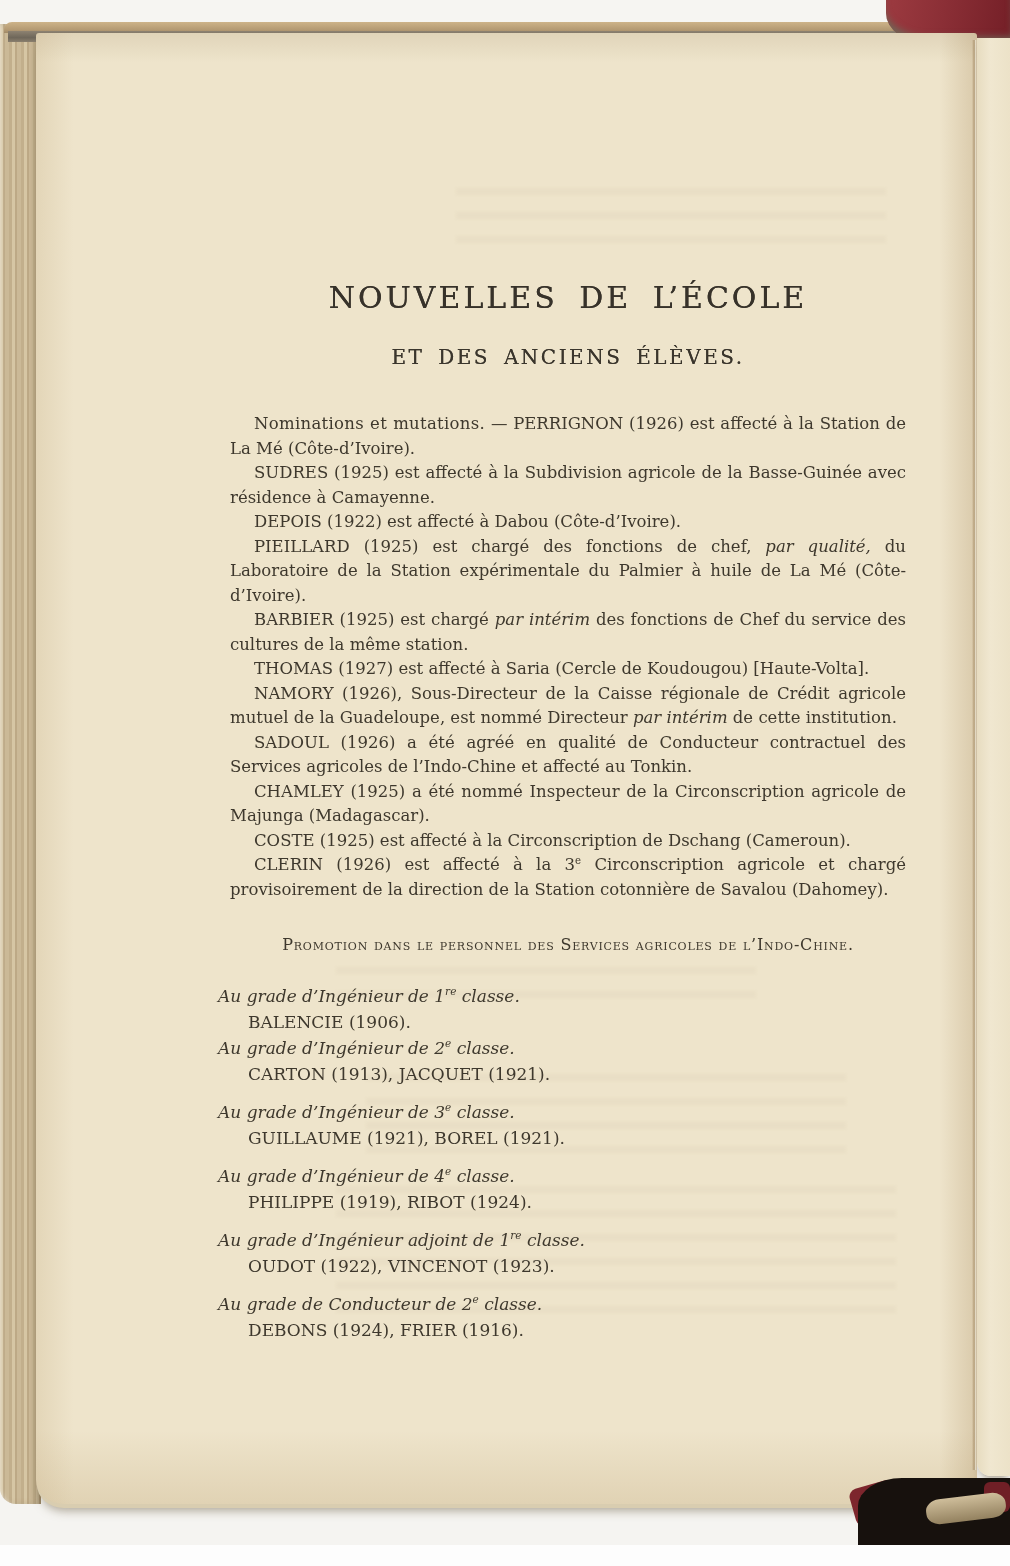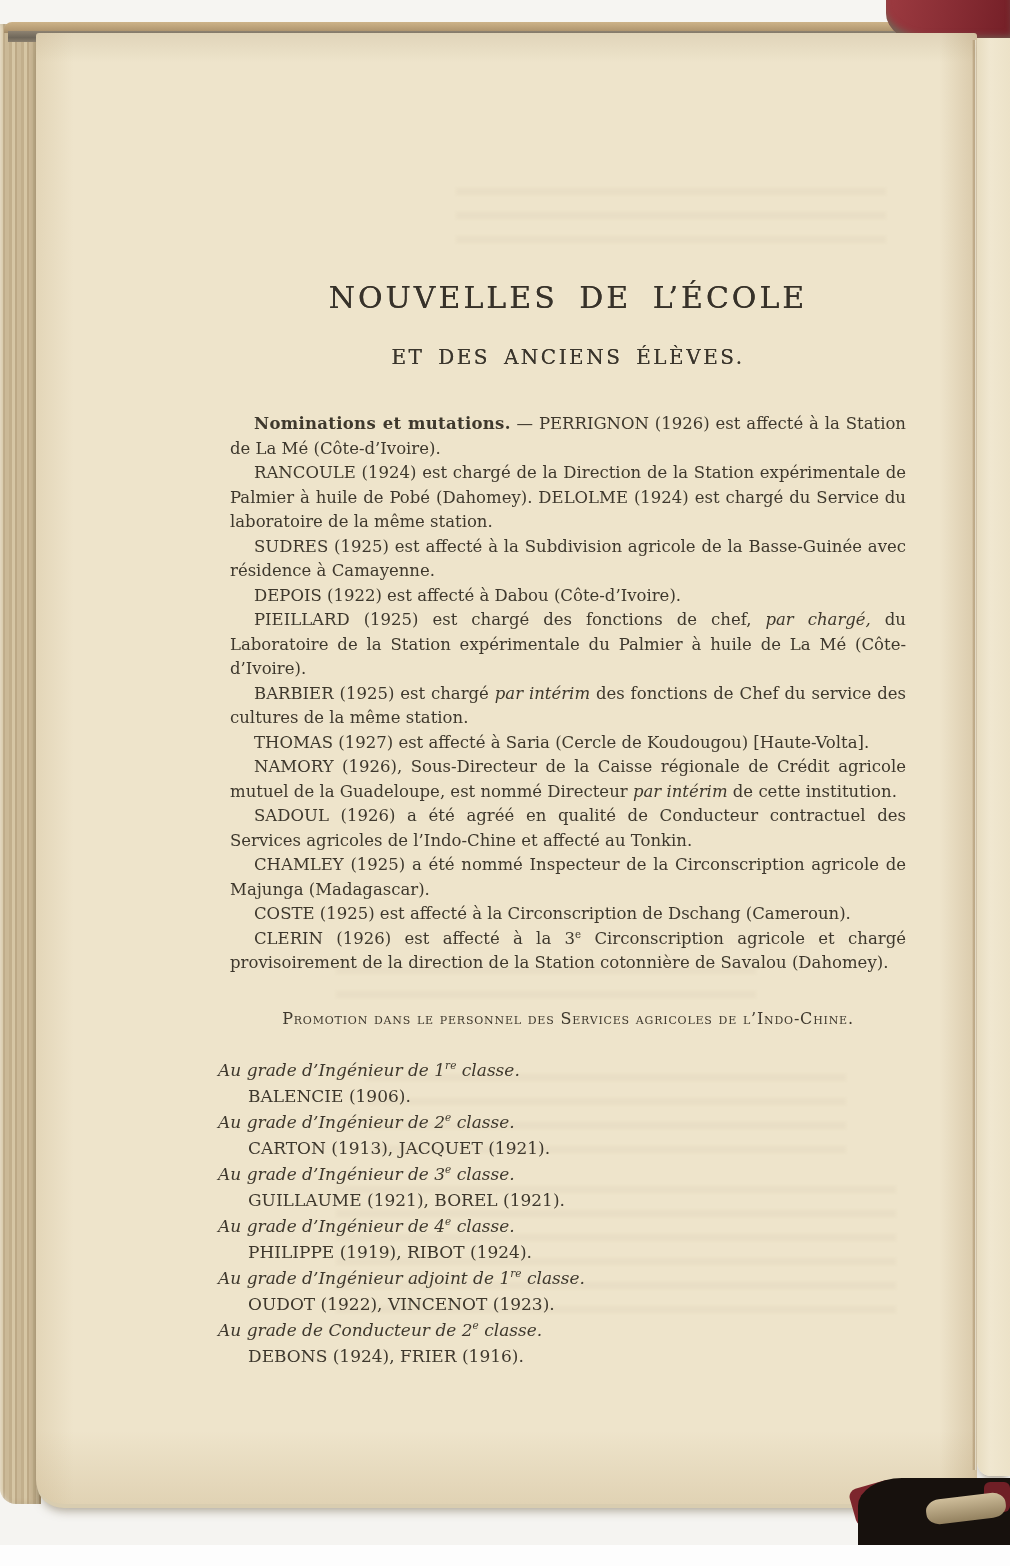--- a/index.html
+++ b/index.html
@@ -99,30 +99,30 @@
     text-align:center; letter-spacing:3px; word-spacing:9px;
     color:#37322a; text-shadow:0 0 .5px #4a443a;
   }
   .subtitle {
     margin:27px 0 0 0; font-size:20px; font-weight:400; line-height:28px;
     text-align:center; letter-spacing:2.5px; word-spacing:5px;
     color:#3a352c; text-shadow:0 0 .4px #4a443a;
   }
   .body-text { margin:0; font-size:16.5px; line-height:24.5px; text-align:justify; text-indent:24px; }
   .body-text.first-para { margin-top:41px; }
-  .body-text b { font-weight:700; letter-spacing:.3px; }
+  .body-text b { font-weight:400; letter-spacing:.3px; }
   sup { font-size:.62em; line-height:0; vertical-align:super; }
 
   .section-heading {
     margin:31px 0 0 0; font-size:16px; line-height:24px;
     font-variant:small-caps; letter-spacing:.8px; text-align:center; text-indent:0;
   }
   .intro-line { margin:27px 0 0 0; font-size:17px; line-height:24.5px; text-indent:24px; }
 
-  .grade-block { margin-top:0; }
+  .grade-block { margin-top:12px; }
   .grade-block.gb-first { margin-top:26px; }
   .grade-block.gb-tight { margin-top:0; }
   .grade-heading {
     margin:0; font-size:17px; line-height:26px; font-style:italic;
     text-align:left; transform:translateX(-12px);
   }
   .grade-names { margin:0; font-size:17px; line-height:26px; text-indent:18px; }
 </style>
 </head>
 <body>
@@ -139,24 +139,23 @@
     <div class="bleed b2"></div>
     <div class="bleed b3"></div>
     <div class="bleed b4"></div>
 
     <div class="content">
       <h1 class="title">NOUVELLES DE L’ÉCOLE</h1>
       <h2 class="subtitle">ET DES ANCIENS ÉLÈVES.</h2>
 
       <p class="body-text first-para"><b>Nominations et mutations.</b><span> — PERRIGNON (1926) est affecté à la Station de La Mé (Côte-d’Ivoire).</span></p>
 
-      <p class="body-text">RANCOULE (1924) est chargé de la Direction de la Station expérimentale de Palmier à huile de Pobé (Dahomey). DELOLME (1924) est chargé du Service du laboratoire de la même station.</p>
       <p class="body-text">SUDRES (1925) est affecté à la Subdivision agricole de la Basse-Guinée avec résidence à Camayenne.</p>
       <p class="body-text">DEPOIS (1922) est affecté à Dabou (Côte-d’Ivoire).</p>
-      <p class="body-text"><span>PIEILLARD (1925) est chargé des fonctions de chef, </span><i>par chargé,</i><span> du Laboratoire de la Station expérimentale du Palmier à huile de La Mé (Côte-d’Ivoire).</span></p>
+      <p class="body-text"><span>PIEILLARD (1925) est chargé des fonctions de chef, </span><i>par qualité,</i><span> du Laboratoire de la Station expérimentale du Palmier à huile de La Mé (Côte-d’Ivoire).</span></p>
       <p class="body-text"><span>BARBIER (1925) est chargé </span><i>par intérim</i><span> des fonctions de Chef du service des cultures de la même station.</span></p>
       <p class="body-text">THOMAS (1927) est affecté à Saria (Cercle de Koudougou) [Haute-Volta].</p>
       <p class="body-text"><span>NAMORY (1926), Sous-Directeur de la Caisse régionale de Crédit agricole mutuel de la Guadeloupe, est nommé Directeur </span><i>par intérim</i><span> de cette institution.</span></p>
       <p class="body-text">SADOUL (1926) a été agréé en qualité de Conducteur contractuel des Services agricoles de l’Indo-Chine et affecté au Tonkin.</p>
       <p class="body-text">CHAMLEY (1925) a été nommé Inspecteur de la Circonscription agricole de Majunga (Madagascar).</p>
       <p class="body-text">COSTE (1925) est affecté à la Circonscription de Dschang (Cameroun).</p>
       <p class="body-text"><span>CLERIN (1926) est affecté à la 3</span><sup>e</sup><span> Circonscription agricole et chargé provisoirement de la direction de la Station cotonnière de Savalou (Dahomey).</span></p>
 
       <p class="body-text section-heading">Promotion dans le personnel des Services agricoles de l’Indo-Chine.</p>
 

